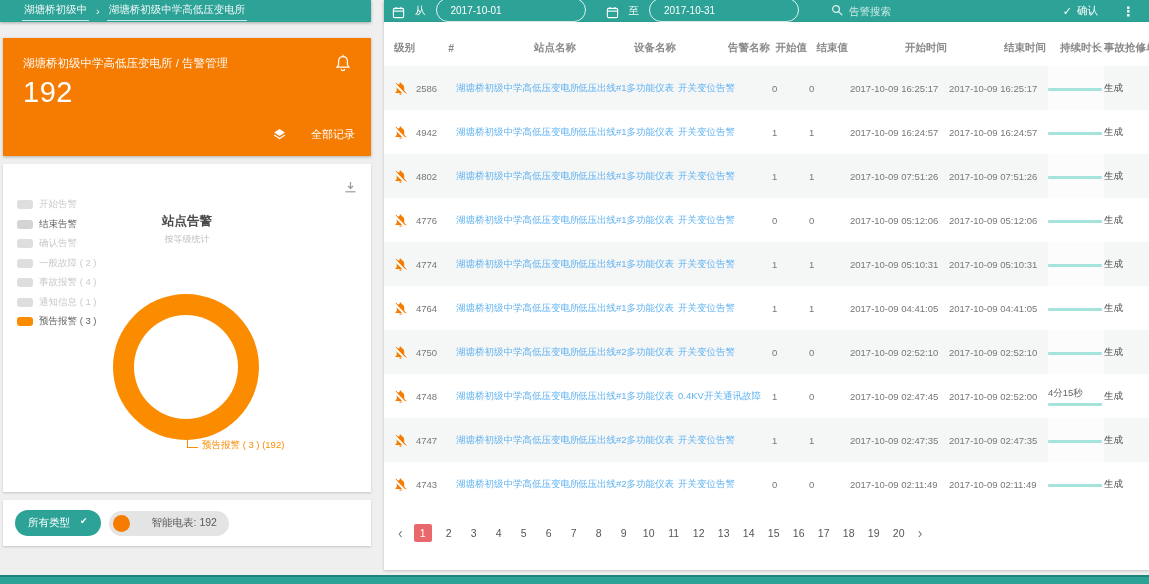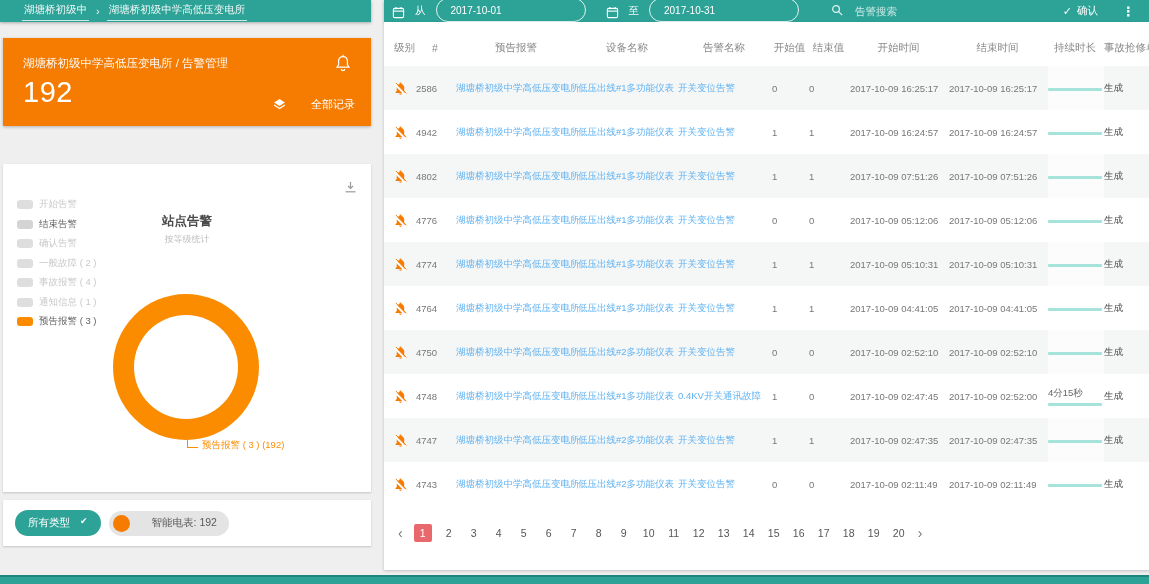--- a/index.html
+++ b/index.html
@@ -20,32 +20,32 @@
     border-bottom:1px solid rgba(255,255,255,.75); padding:1px 2px 3px 2px;
     white-space:nowrap; cursor:pointer; }
   .crumb-sep { margin:0 7px; font-size:11px; color:rgba(255,255,255,.9); }
 
   .cal-icon { width:13px; height:13px; flex:0 0 auto; }
   .bar-label { font-size:10.5px; color:rgba(255,255,255,.95); margin:0 4px; }
   .date-input { width:150px; height:24px; margin-top:-3px;
     background:transparent; border:1px solid rgba(255,255,255,.85);
     border-radius:12px; color:#fff; font-size:10px; padding:2px 14px 0 14px;
     outline:none; font-family:inherit; }
-  .search-group { display:flex; align-items:flex-start; gap:9px; margin-left:26px; flex:1; }
+  .search-group { display:flex; align-items:flex-start; gap:3px; margin-left:26px; flex:1; }
   .search-input { background:transparent; border:none; outline:none;
     color:#fff; font-size:10.5px; width:130px; font-family:inherit; }
   .search-input::placeholder { color:rgba(255,255,255,.75); }
   .confirm-btn { display:flex; align-items:center; gap:5px; font-size:10.5px;
     color:#fff; cursor:pointer; margin-right:14px; white-space:nowrap; }
   .confirm-check { font-size:11px; font-weight:bold; }
   .kebab { font-size:13px; font-weight:bold; color:#fff; cursor:pointer;
     padding:0 4px; margin-right:2px; }
 
   
-  .summary-card { position:absolute; left:3px; top:38px; width:368px; height:88px;
+  .summary-card { position:absolute; left:3px; top:38px; width:368px; height:118px;
     background:#F57C00; box-shadow:0 1px 3px rgba(0,0,0,.25); color:#fff; }
   .summary-title { position:absolute; left:20px; top:18px; font-size:11.5px;
     color:rgba(255,255,255,.96); }
   .summary-count { position:absolute; left:20px; top:38px; font-size:29px;
     font-weight:400; letter-spacing:.5px; }
   .summary-bell { position:absolute; right:18px; top:14px; width:20px; height:22px; cursor:pointer; }
   .all-records { position:absolute; right:16px; bottom:14px; display:flex;
     align-items:center; gap:25px; font-size:11px; cursor:pointer;text-align:right; }
 
   
@@ -83,21 +83,21 @@
   .type-pill .pill-check { font-size:9px; }
   .meter-chip { display:flex; align-items:center; gap:22px; background:#e4e4e4;
     border-radius:16px; padding:4px 12px 4px 4px; cursor:pointer; }
   .meter-dot { width:17px; height:17px; border-radius:50%; background:#F57C00; }
   .meter-label { font-size:10.5px; color:#5a5a5a; }
 
   
   .table-card { position:absolute; left:384px; top:22px; width:765px; height:548px;
     background:#fff; box-shadow:0 1px 3px rgba(0,0,0,.2); }
   table.alarms { width:100%; border-collapse:collapse; table-layout:fixed; margin-top:8px; }
-  .alarms th { font-size:10.5px; color:#8a8a8a; font-weight:normal; text-align:center;
+  .alarms th { font-size:10.5px; color:#8a8a8a; font-weight:bold; text-align:right;
     height:36px; padding:0 2px 0 0; white-space:nowrap; }
   .alarms th:first-child { padding-left:10px; }
   .alarms td { font-size:9.5px; color:#777; height:44px; padding:0 2px 0 0;
     white-space:nowrap; overflow:hidden; }
   .alarms td:first-child { padding-left:9px; }
   .alarms tbody tr.alt { background:#f5f6f6; }
   .alarms td.dur { background:rgba(255,255,255,.65); }
   a.lnk { color:#5FB2F2; text-decoration:none; cursor:pointer; }
   .bell-cell svg { width:15px; height:15px; display:block; }
   .dur-text { font-size:9.5px; color:#666; margin-bottom:3px; }
@@ -253,21 +253,21 @@
         <col style="width:41px">
           <col style="width:99px">
           <col style="width:99px">
         <col style="width:56px">
           <col>
       </colgroup>
       <thead>
           <tr>
             <th>级别</th>
             <th>#</th>
-            <th>预告报警</th>
+            <th>站点名称</th>
             <th>设备名称</th>
             <th>告警名称</th>
             <th>开始值</th>
             <th>结束值</th>
             <th>开始时间</th>
             <th>结束时间</th>
             <th>持续时长</th>
             <th>事故抢修单</th>
           </tr>
         </thead>

